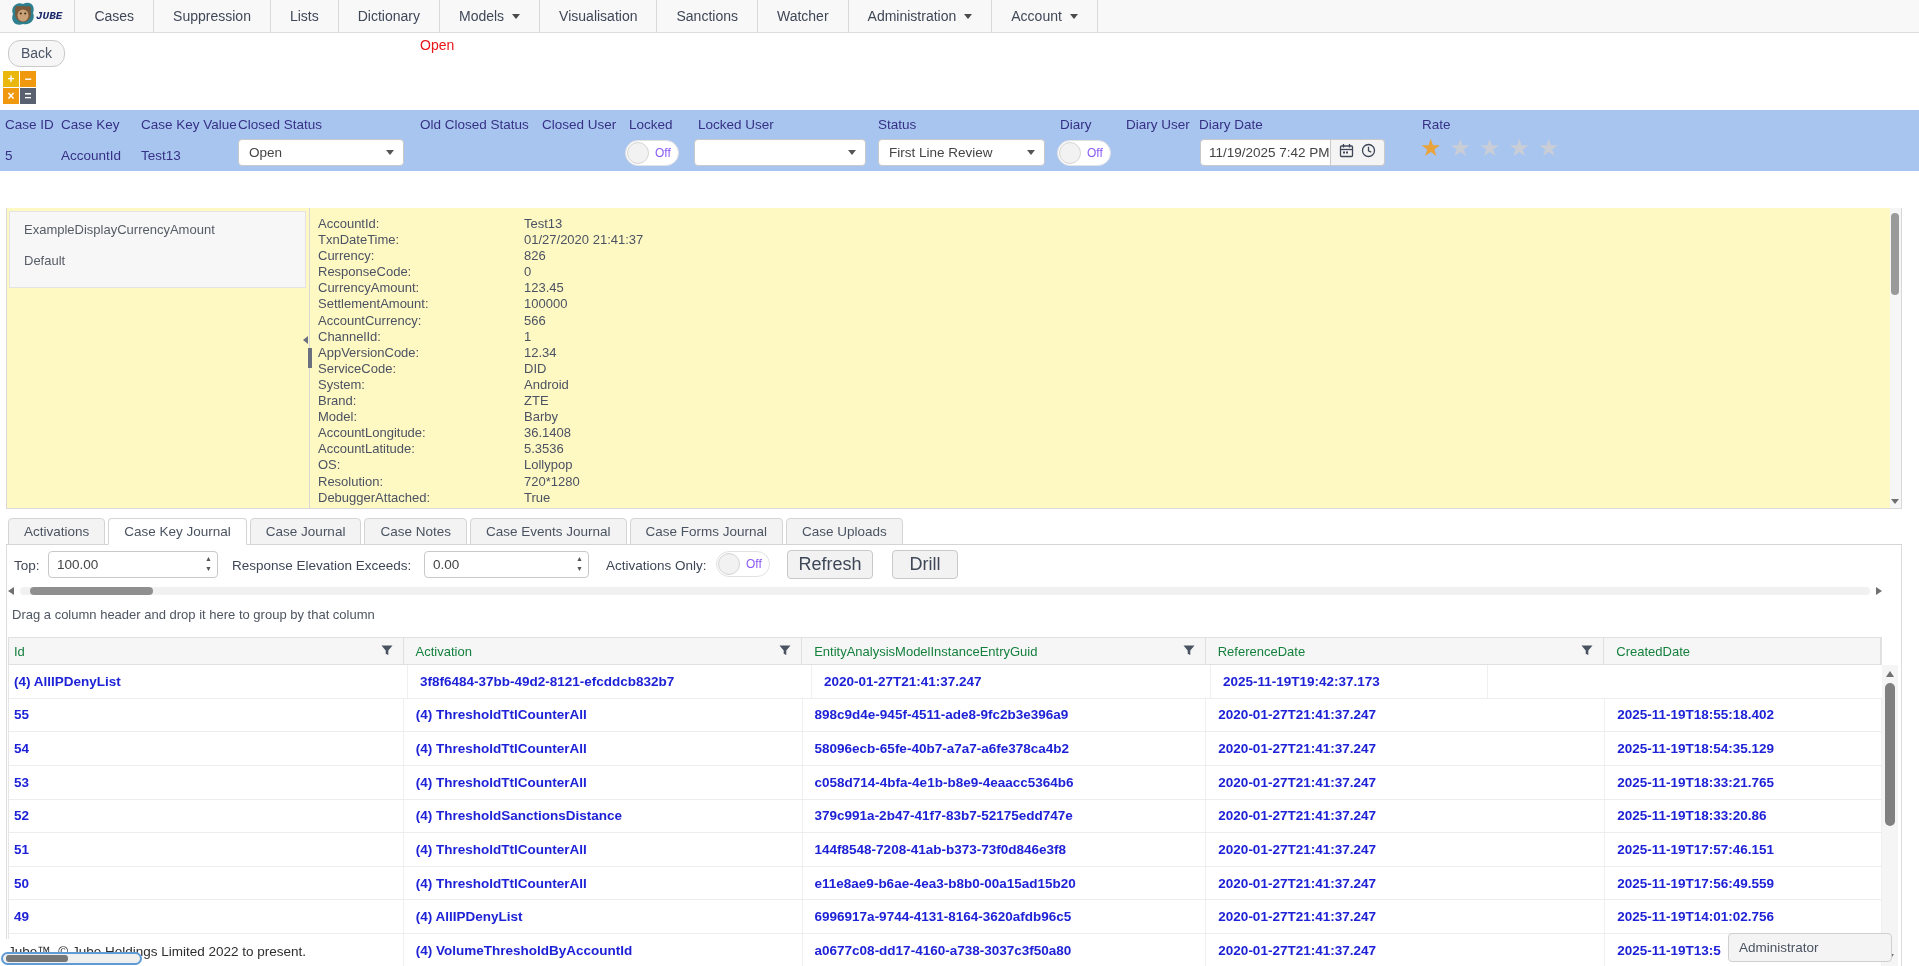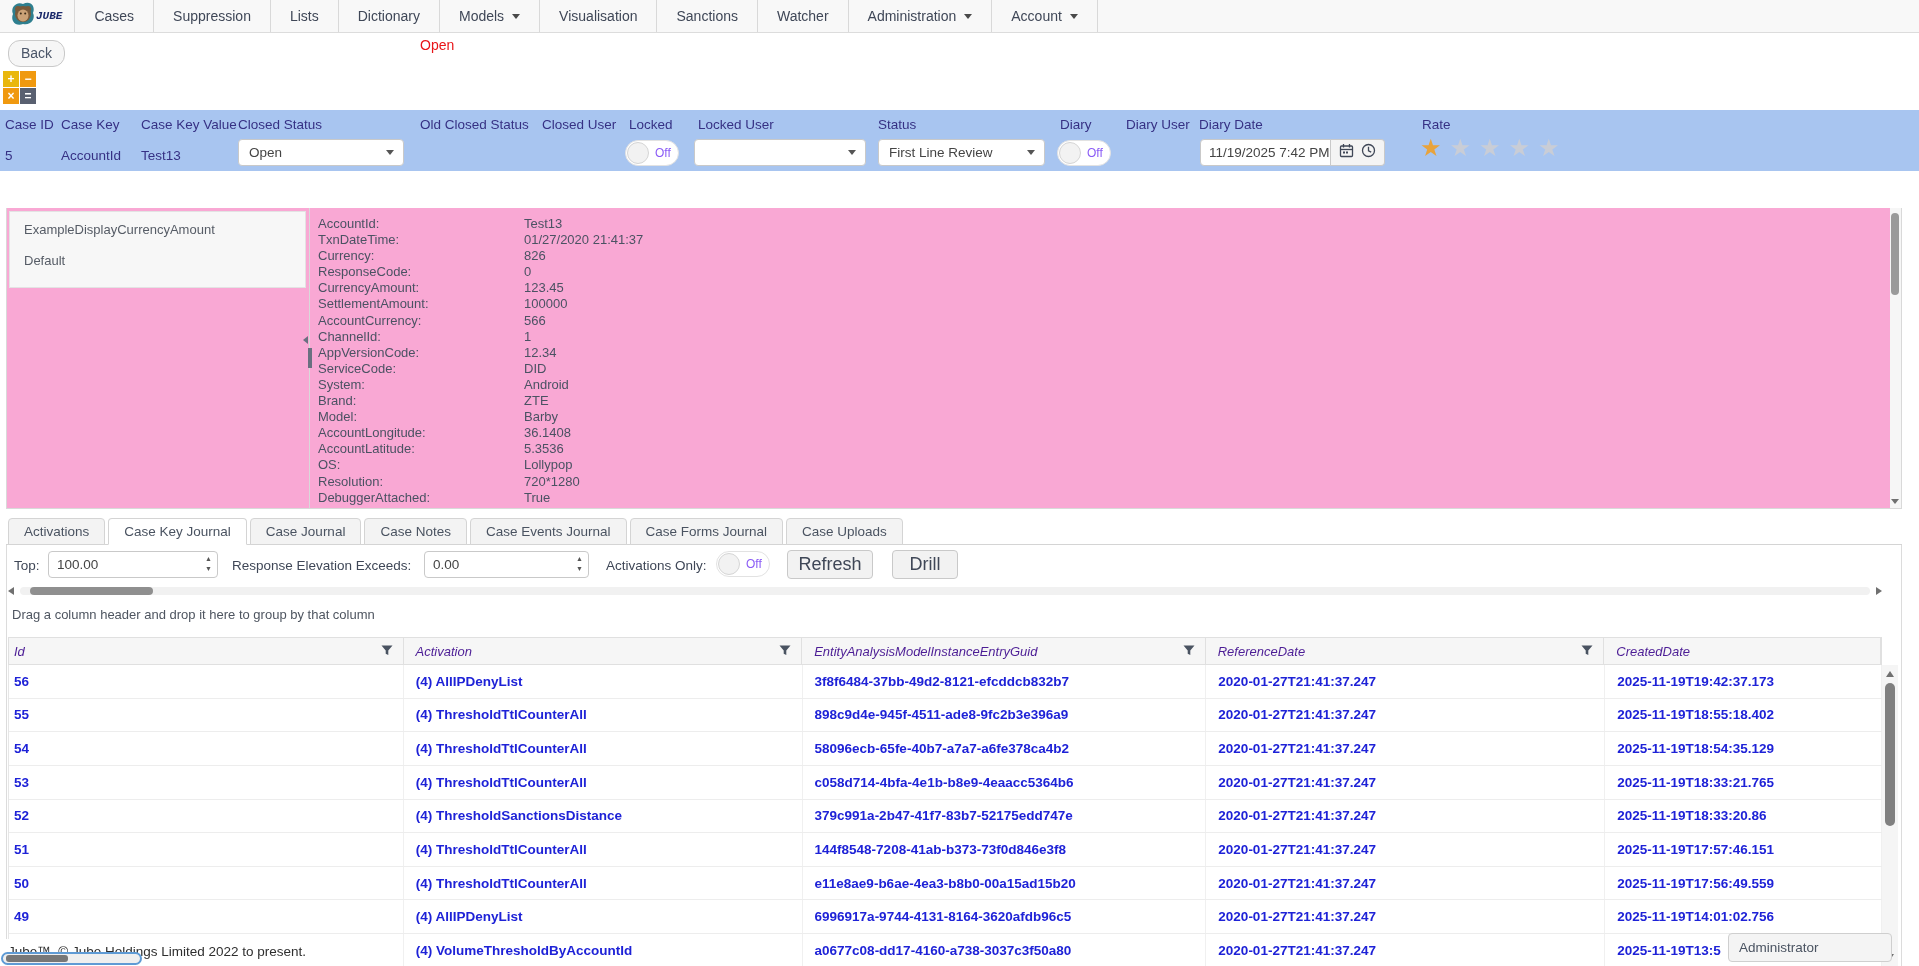--- a/index.html
+++ b/index.html
@@ -61,21 +61,21 @@
   
   .tabstrip { position:absolute; left:6px; width:1896px; height:28px; border-bottom:1px solid #d4d4d4;
               display:flex; align-items:flex-end; padding-left:2px; }
   .tab { height:27px; margin-right:3px; padding:0 15px; display:flex; align-items:center;
          background:#f3f3f3; border:1px solid #d4d4d4; border-radius:4px 4px 0 0; font-size:13.5px;
          color:#4a5361; position:relative; top:1px; cursor:pointer; white-space:nowrap; }
   .tab.active { background:#fff; border-bottom-color:#fff; }
 
   
   .detail-panel { position:absolute; left:6px; top:208px; width:1896px; height:301px;
-                  border:1px solid #d9d9d9; border-top:none; background:#f9a8d4; overflow:hidden; }
+                  border:1px solid #d9d9d9; border-top:none; background:#fef9c3; overflow:hidden; }
   .display-list { position:absolute; left:2px; top:3px; width:297px; height:77px;
                   background:#f7f7f7; border:1px solid #e3e3e3; }
   .display-item { padding:10px 14px 6px; font-size:13px; color:#565c66; cursor:pointer; }
   .splitter { position:absolute; left:302px; top:0; width:1px; height:100%; background:#d9d9d9; }
   .split-arrow { position:absolute; left:296px; top:128px; width:0; height:0;
                  border-top:4px solid transparent; border-bottom:4px solid transparent;
                  border-right:5px solid #6a7080; cursor:pointer; }
   .split-handle { position:absolute; left:301px; top:140px; width:4px; height:20px; background:#6a7080; cursor:col-resize; }
   .fields { position:absolute; left:311px; top:8px; }
   .field-row { height:16.1px; display:flex; font-size:13px; color:#4b5263; line-height:16.1px; }
@@ -104,21 +104,21 @@
   .arr-left { position:absolute; left:0; top:1px; width:0; height:0; border-top:4px solid transparent;
               border-bottom:4px solid transparent; border-right:6px solid #707070; cursor:pointer; }
   .arr-right { position:absolute; right:0; top:1px; width:0; height:0; border-top:4px solid transparent;
                border-bottom:4px solid transparent; border-left:6px solid #707070; cursor:pointer; }
 
   .group-hint { position:absolute; left:12px; top:607px; font-size:13px; color:#4e5560; }
 
   .grid-header { position:absolute; left:8px; top:637px; width:1874px; height:28px; background:#f6f6f6;
                  border:1px solid #e0e0e0; display:flex; }
   .gh-cell { display:flex; align-items:center; justify-content:space-between; padding:0 10px 0 12px;
-             border-right:1px solid #e0e0e0; font-size:13px; color:#4c1d95; cursor:pointer; overflow:hidden; white-space:nowrap;font-style:italic; }
+             border-right:1px solid #e0e0e0; font-size:13px; color:#15803d; cursor:pointer; overflow:hidden; white-space:nowrap; }
   .gh-cell:first-child { padding-left:5px; }
   .funnel { flex:none; margin-left:6px; cursor:pointer; }
 
   .grid-rows { position:absolute; left:8px; top:665px; width:1874px; height:301px; overflow:hidden;
                border-left:1px solid #e6e6e6; }
   .grid-row { display:flex; height:33.65px; border-bottom:1px solid #ededed; background:#fff; }
   .gr-cell { padding:0 10px 0 12px; border-right:1px solid #f0f0f0; display:flex; align-items:center;
              font-size:13.5px; font-weight:bold; color:#1e22d7; white-space:nowrap; overflow:hidden; cursor:pointer; }
   .gr-cell:first-child { padding-left:5px; }
   .w0 { width:395px; } .w1 { width:399px; } .w2 { width:404px; } .w3 { width:399px; } .w4 { width:277px; }
@@ -458,21 +458,20 @@
         <span><svg class="funnel" width="12" height="12" viewBox="0 0 12 12">
             <path d="M0.5 1.5h11L7.3 6.6V11L4.7 9.8V6.6Z" fill="#4a5361"></path>
           </svg></span>
       </div>
       <div class="gh-cell w4">
         <span>CreatedDate</span>
       </div>
     </div>
   <div class="grid-rows" id="grid-rows">
       <div class="grid-row">
-        <div class="gr-cell w0">56</div>
         <div class="gr-cell w1">(4) AllIPDenyList</div>
         <div class="gr-cell w2">3f8f6484-37bb-49d2-8121-efcddcb832b7</div>
         <div class="gr-cell w3">2020-01-27T21:41:37.247</div>
         <div class="gr-cell w4">2025-11-19T19:42:37.173</div>
       </div>
       <div class="grid-row">
         <div class="gr-cell w0">55</div>
         <div class="gr-cell w1">(4) ThresholdTtlCounterAll</div>
         <div class="gr-cell w2">898c9d4e-945f-4511-ade8-9fc2b3e396a9</div>
         <div class="gr-cell w3">2020-01-27T21:41:37.247</div>

